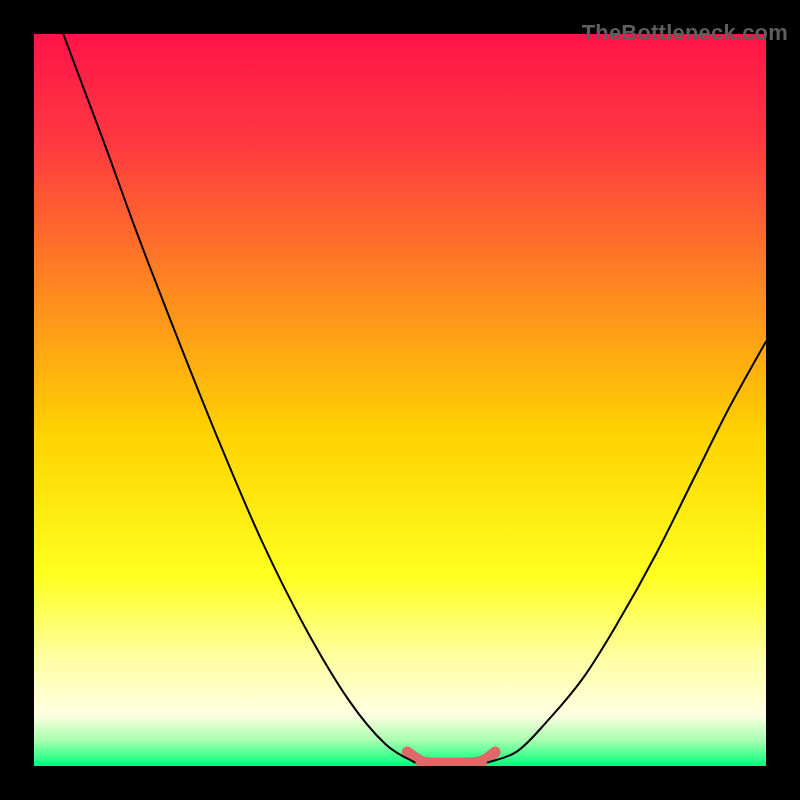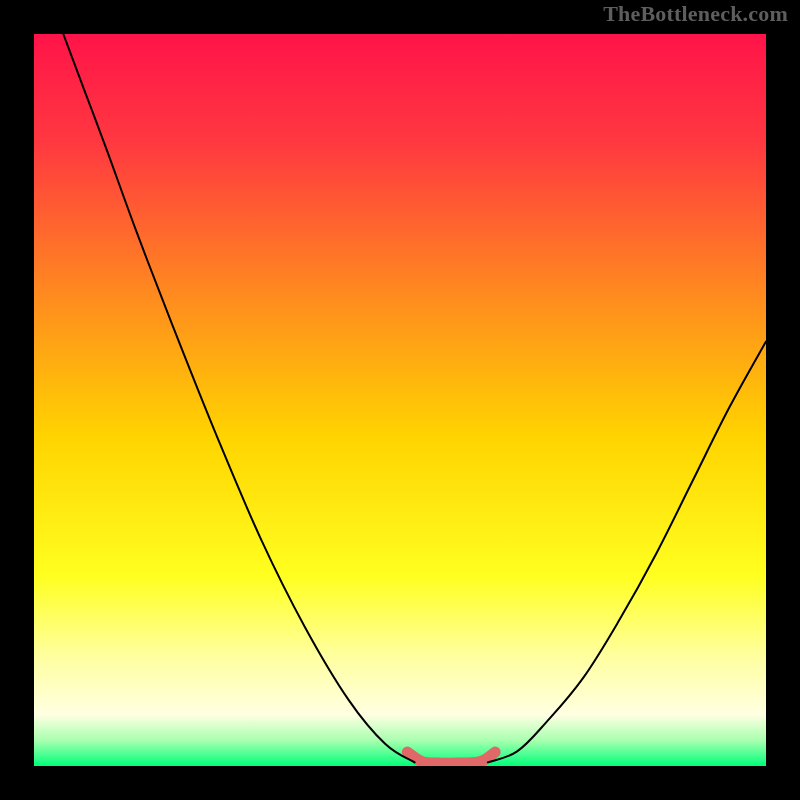--- a/index.html
+++ b/index.html
@@ -28,23 +28,23 @@
     width: 732px;
     height: 732px;
     overflow: hidden;
   }
   .plot-gradient {
     position: absolute;
     inset: 0;
   }
   .attribution {
     position: absolute;
-    top: 1px;
+    top: 20px;
     right: 12px;
-    font-family: Liberation Serif, serif;
+    font-family: Liberation Sans, sans-serif;
     font-size: 22px;
     font-weight: bold;
     color: #5e5e5e;
     letter-spacing: 0.2px;
   }
   svg.curves {
     position: absolute;
     inset: 0;
     width: 732px;
     height: 732px;

